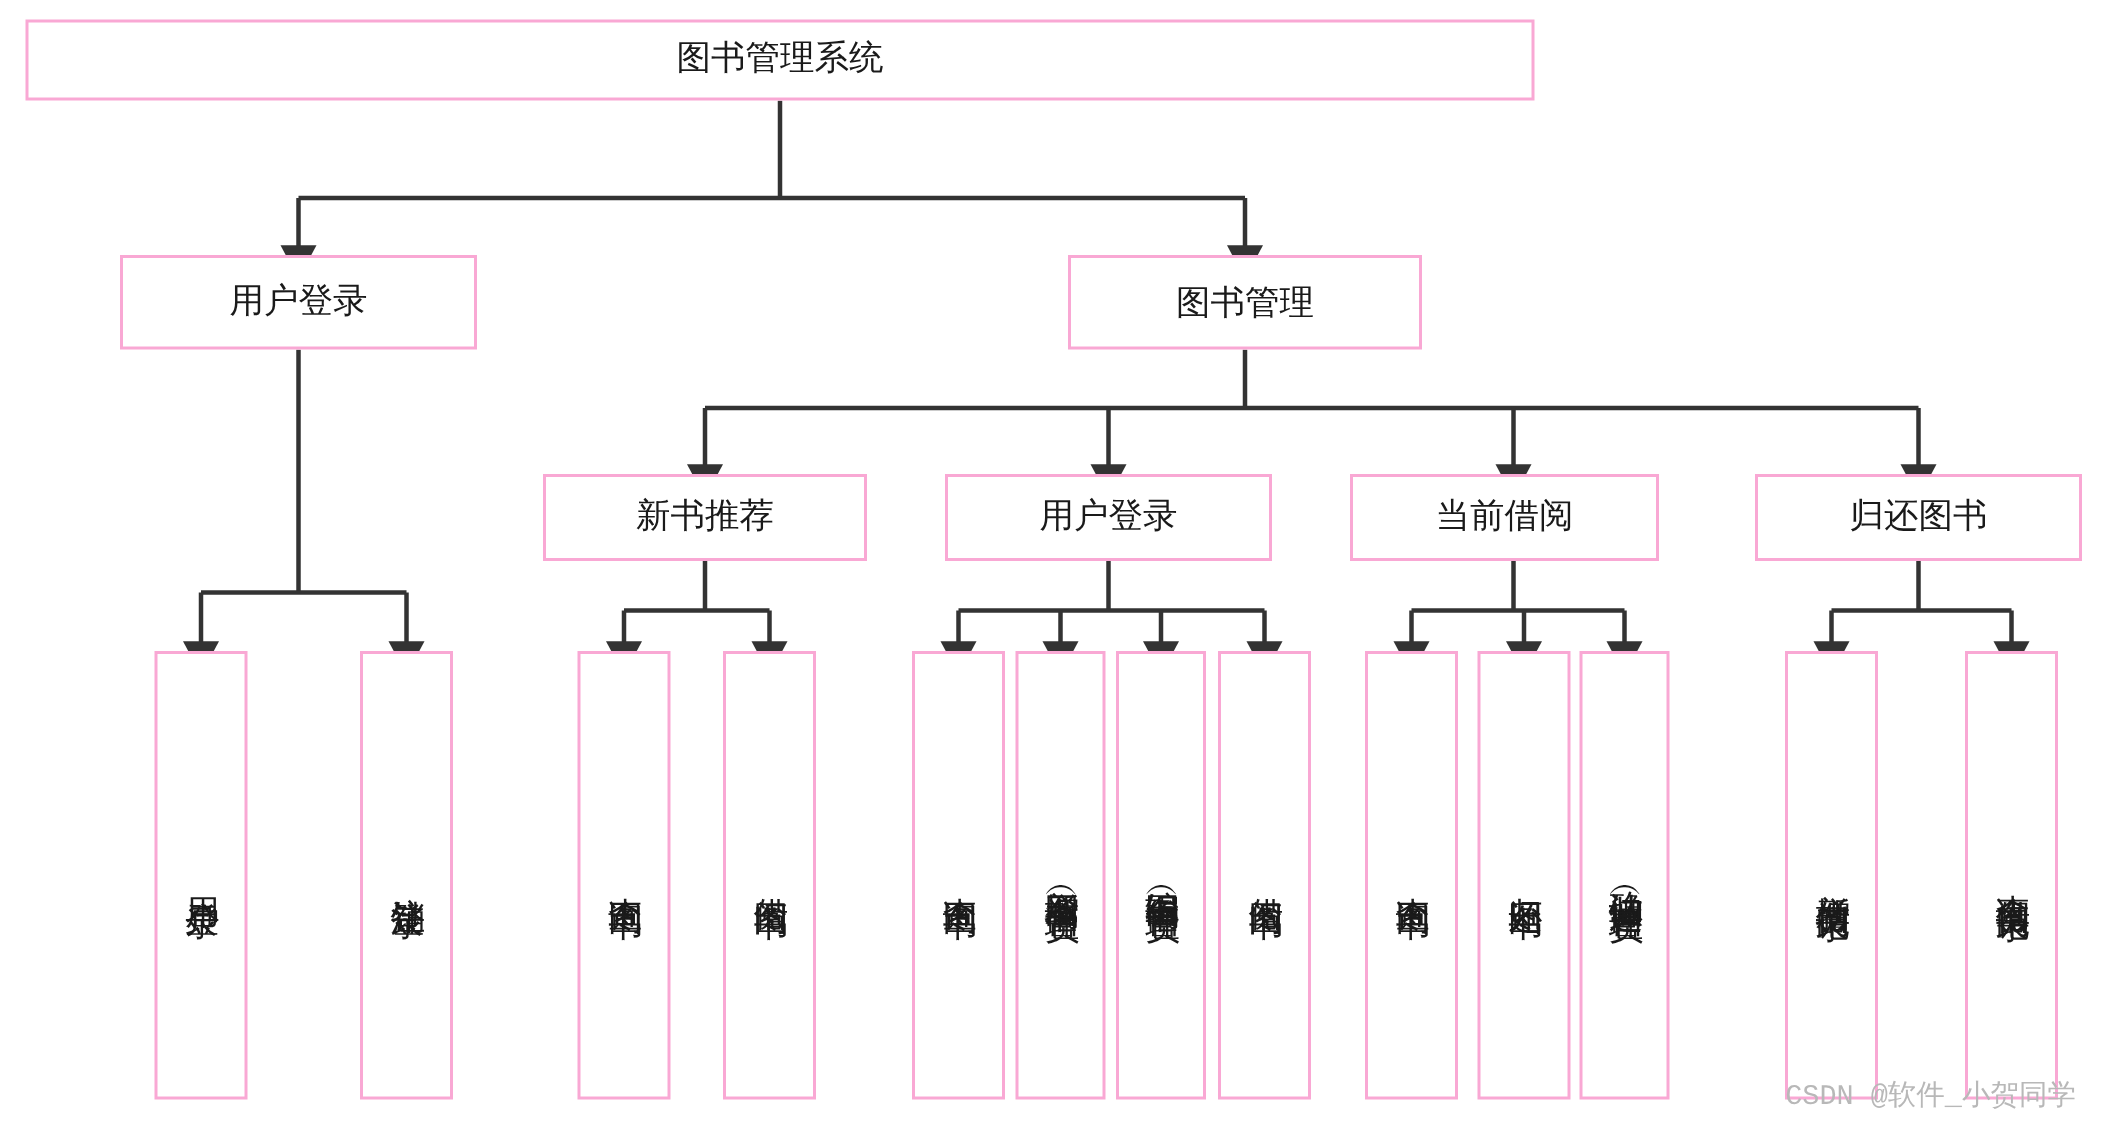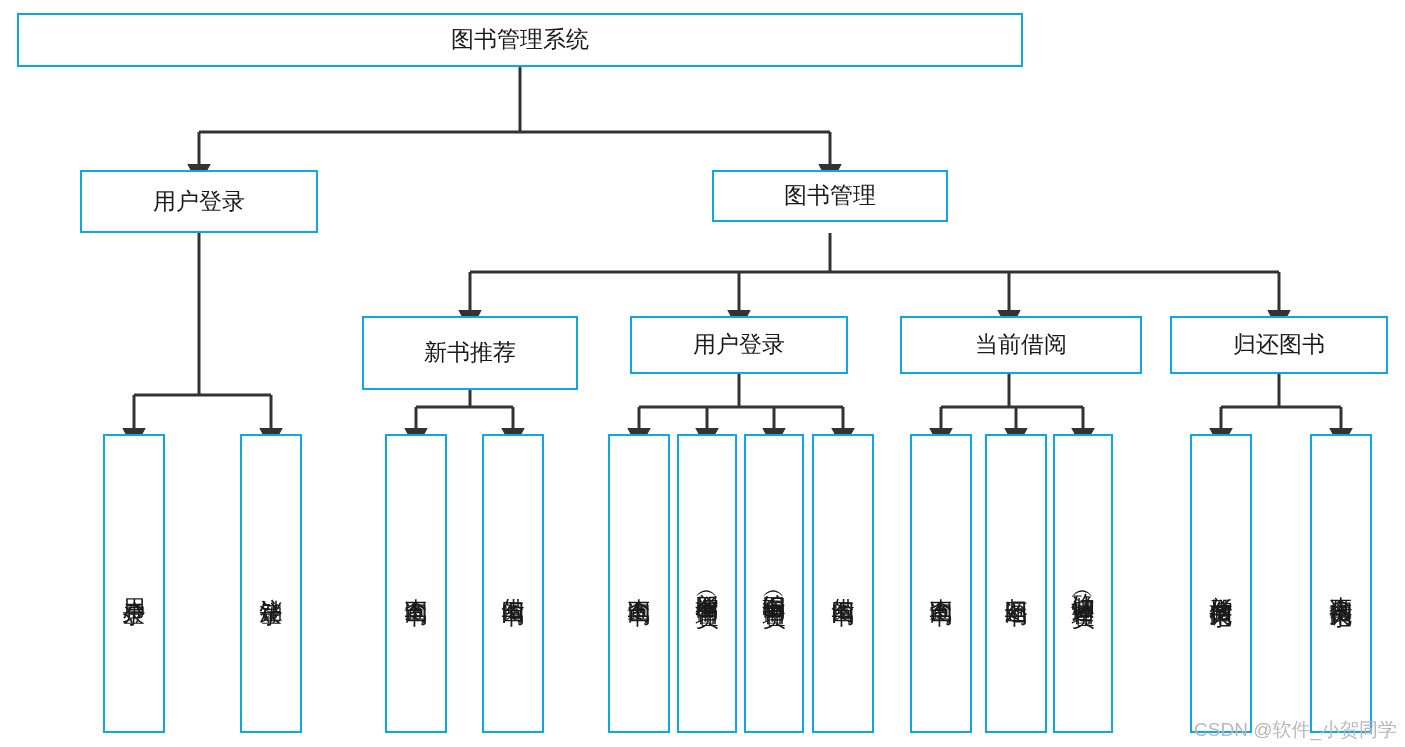--- a/index.html
+++ b/index.html
@@ -24,21 +24,21 @@
     left: 0;
     top: 0;
     width: 1405px;
     height: 747px;
     pointer-events: none;
   }
   .node {
     position: absolute;
     box-sizing: border-box;
     background: #ffffff;
-    border: 2px solid #0ea5e9;
+    border: 2px solid #f9a8d4;
     display: flex;
     align-items: center;
     justify-content: center;
     overflow: hidden;
   }
   .node-label {
     color: #1a1a1a;
     line-height: 1.18;
     white-space: nowrap;
     text-align: center;
@@ -52,26 +52,26 @@
   }
   .node.vert .node-label {
     writing-mode: vertical-rl;
     text-orientation: upright;
     font-size: 23px;
     letter-spacing: 2px;
     line-height: 1;
   }
   .watermark {
     position: absolute;
-    right: 8px;
+    right: 21px;
     bottom: 4px;
     font-size: 19px;
     color: #b8b8b8;
     white-space: nowrap;
-    font-family: Liberation Sans, sans-serif;
+    font-family: Liberation Mono, monospace;
     margin-left: 48px;
   }
 </style>
 </head>
 <body>
 
 <div id="diagram-root">
 
   <svg id="wires" viewBox="0 0 1405 747" xmlns="http://www.w3.org/2000/svg">
     <defs>
@@ -116,31 +116,31 @@
       </g>
   </svg>
 
   <div class="node horiz" style="left: 17px; top: 13px; width: 1006px; height: 54px;">
     <span class="node-label">图书管理系统</span>
   </div>
 
   <div class="node horiz" style="left: 80px; top: 170px; width: 238px; height: 63px;">
     <span class="node-label">用户登录</span>
   </div>
-  <div class="node horiz" style="left: 712px; top: 170px; width: 236px; height: 52px; font-family: Liberation Serif, serif;">
+  <div class="node horiz" style="left: 712px; top: 170px; width: 236px; height: 63px; font-family: Liberation Serif, serif;">
     <span class="node-label">图书管理</span>
   </div>
 
-  <div class="node horiz" style="left: 362px; top: 316px; width: 216px; height: 74px;">
+  <div class="node horiz" style="left: 362px; top: 316px; width: 216px; height: 58px;">
     <span class="node-label">新书推荐</span>
   </div>
   <div class="node horiz" style="left: 630px; top: 316px; width: 218px; height: 58px;">
     <span class="node-label">用户登录</span>
   </div>
-  <div class="node horiz" style="left: 900px; top: 316px; width: 242px; height: 58px;">
+  <div class="node horiz" style="left: 900px; top: 316px; width: 206px; height: 58px;">
     <span class="node-label">当前借阅</span>
   </div>
   <div class="node horiz" style="left: 1170px; top: 316px; width: 218px; height: 58px;">
     <span class="node-label">归还图书</span>
   </div>
 
   <div class="node vert" style="left: 103px; top: 434px; width: 62px; height: 299px;">
     <span class="node-label">用户登录</span>
   </div>
   <div class="node vert" style="left: 240px; top: 434px; width: 62px; height: 299px;">

